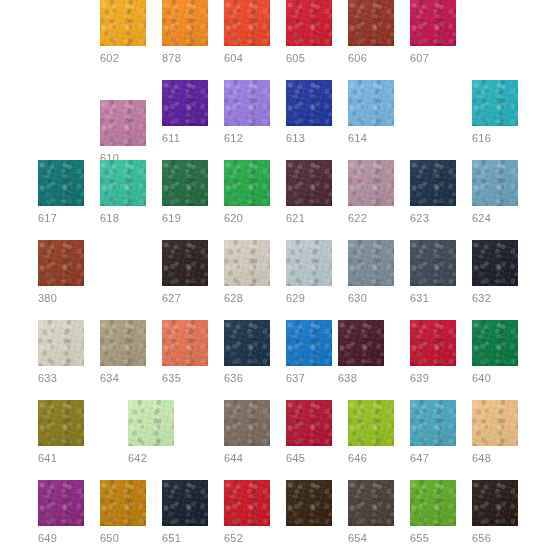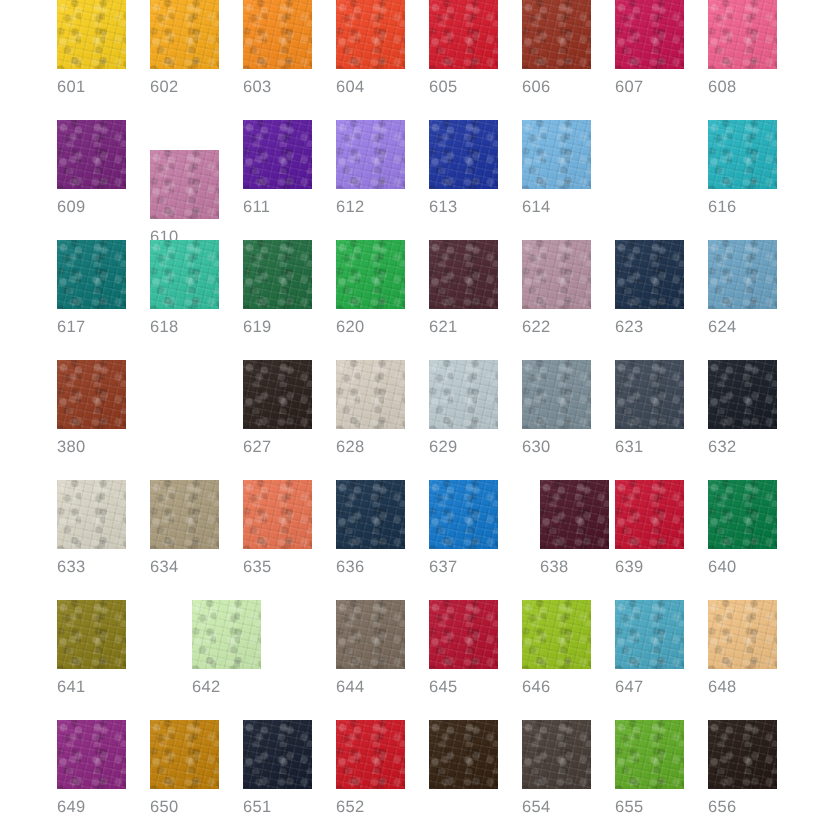--- a/index.html
+++ b/index.html
@@ -65,56 +65,44 @@
     line-height: 13px;
     color: #8a8d90;
     letter-spacing: 0.2px;
     white-space: nowrap;
   }
 </style>
 </head>
 <body>
 
 <div id="swatch-grid" style="background: rgb(255, 255, 255);">
-    <div class="swatch-cell" style="left: 38px; top: 0px;">
-      <div class="swatch-chip" title="yellow" style="background-color: rgb(249, 207, 28);"></div>
-      <div class="swatch-label" style="color: rgb(138, 141, 144);">601</div>
-    </div>
     <div class="swatch-cell" style="left: 100px; top: 0px;">
       <div class="swatch-chip" title="golden-yellow" style="background-color: rgb(249, 171, 25);"></div>
       <div class="swatch-label" style="color: rgb(138, 141, 144);">602</div>
     </div>
     <div class="swatch-cell" style="left: 162px; top: 0px;">
       <div class="swatch-chip" title="orange" style="background-color: rgb(248, 138, 27);"></div>
-      <div class="swatch-label" style="color: rgb(138, 141, 144);">603</div>
+      <div class="swatch-label" style="color: rgb(138, 141, 144);">878</div>
     </div>
     <div class="swatch-cell" style="left: 224px; top: 0px;">
       <div class="swatch-chip" title="red-orange" style="background-color: rgb(240, 68, 35);"></div>
       <div class="swatch-label" style="color: rgb(138, 141, 144);">604</div>
     </div>
     <div class="swatch-cell" style="left: 286px; top: 0px;">
       <div class="swatch-chip" title="red" style="background-color: rgb(213, 24, 42);"></div>
       <div class="swatch-label" style="color: rgb(138, 141, 144);">605</div>
     </div>
     <div class="swatch-cell" style="left: 348px; top: 0px;">
       <div class="swatch-chip" title="brick-red" style="background-color: rgb(148, 48, 31);"></div>
       <div class="swatch-label" style="color: rgb(138, 141, 144);">606</div>
     </div>
     <div class="swatch-cell" style="left: 410px; top: 0px;">
       <div class="swatch-chip" title="magenta-red" style="background-color: rgb(197, 17, 79);"></div>
       <div class="swatch-label" style="color: rgb(138, 141, 144);">607</div>
     </div>
-    <div class="swatch-cell" style="left: 472px; top: 0px;">
-      <div class="swatch-chip" title="pink" style="background-color: rgb(242, 96, 143);"></div>
-      <div class="swatch-label" style="color: rgb(138, 141, 144);">608</div>
-    </div>
-    <div class="swatch-cell" style="left: 38px; top: 80px;">
-      <div class="swatch-chip" title="purple" style="background-color: rgb(117, 33, 122);"></div>
-      <div class="swatch-label" style="color: rgb(138, 141, 144);">609</div>
-    </div>
     <div class="swatch-cell" style="left: 100px; top: 80px; margin-top: 20px;">
       <div class="swatch-chip" title="dusty-rose" style="background-color: rgb(196, 123, 165);"></div>
       <div class="swatch-label" style="color: rgb(138, 141, 144);">610</div>
     </div>
     <div class="swatch-cell" style="left: 162px; top: 80px;">
       <div class="swatch-chip" title="violet" style="background-color: rgb(91, 24, 158);"></div>
       <div class="swatch-label" style="color: rgb(138, 141, 144);">611</div>
     </div>
     <div class="swatch-cell" style="left: 224px; top: 80px;">
       <div class="swatch-chip" title="light-violet" style="background-color: rgb(155, 125, 232);"></div>
@@ -205,21 +193,21 @@
       <div class="swatch-label" style="color: rgb(138, 141, 144);">635</div>
     </div>
     <div class="swatch-cell" style="left: 224px; top: 320px;">
       <div class="swatch-chip" title="dark-navy" style="background-color: rgb(23, 48, 73);"></div>
       <div class="swatch-label" style="color: rgb(138, 141, 144);">636</div>
     </div>
     <div class="swatch-cell" style="left: 286px; top: 320px;">
       <div class="swatch-chip" title="bright-blue" style="background-color: rgb(16, 118, 203);"></div>
       <div class="swatch-label" style="color: rgb(138, 141, 144);">637</div>
     </div>
-    <div class="swatch-cell" style="left: 360px; top: 320px;">
+    <div class="swatch-cell" style="left: 338px; top: 320px;">
       <div class="swatch-chip" title="burgundy" style="background-color: rgb(75, 21, 39);"></div>
       <div class="swatch-label" style="color: rgb(138, 141, 144);">638</div>
     </div>
     <div class="swatch-cell" style="left: 410px; top: 320px;">
       <div class="swatch-chip" title="crimson" style="background-color: rgb(197, 15, 46);"></div>
       <div class="swatch-label" style="color: rgb(138, 141, 144);">639</div>
     </div>
     <div class="swatch-cell" style="left: 472px; top: 320px;">
       <div class="swatch-chip" title="emerald-green" style="background-color: rgb(3, 122, 65);"></div>
       <div class="swatch-label" style="color: rgb(138, 141, 144);">640</div>

